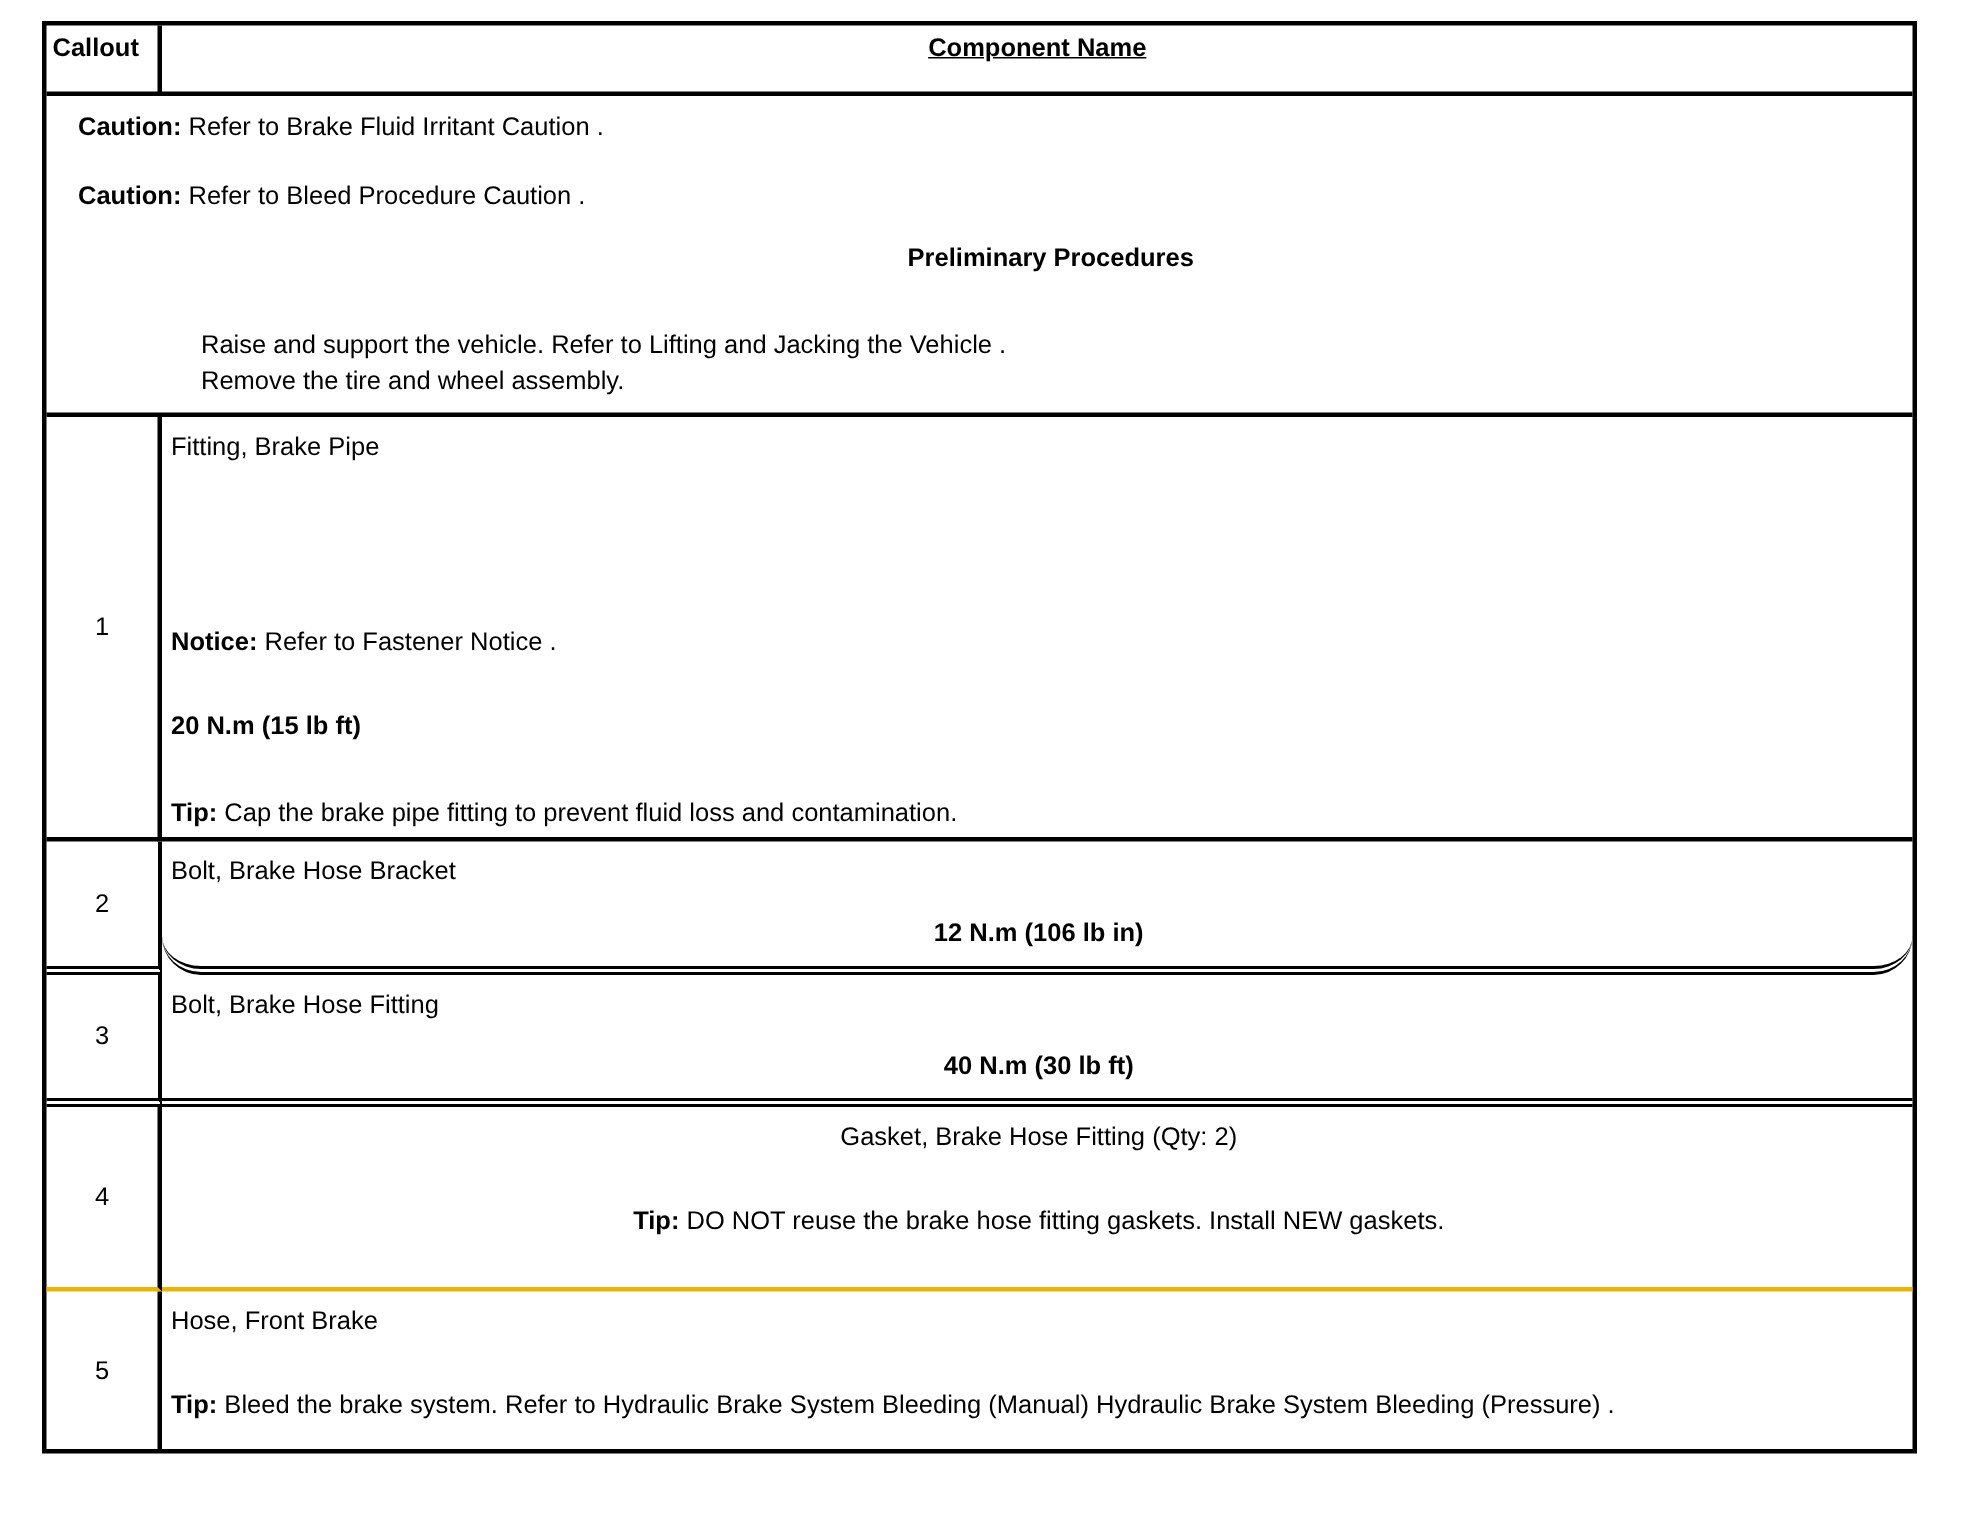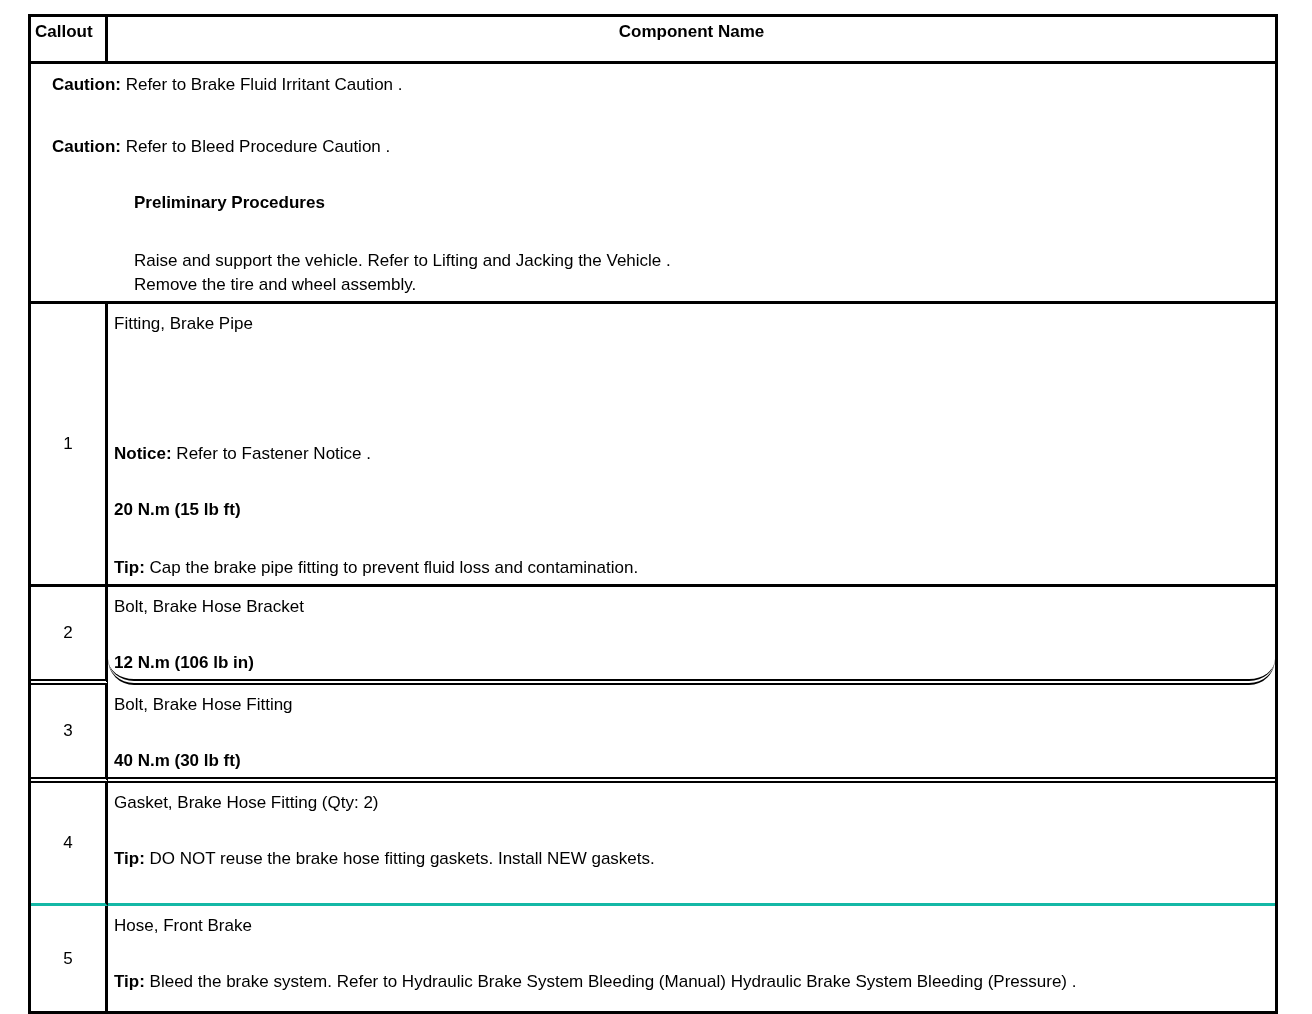--- a/index.html
+++ b/index.html
@@ -36,49 +36,50 @@
     text-align: left;
     font-weight: bold;
     padding: 3px 2px 2px 4px;
     height: 47px;
   }
   th.comp-h {
     border-bottom: 3px solid #000000;
     font-weight: bold;
     padding: 3px 2px 2px 2px;
     height: 18px;
+    text-decoration: underline;
   }
   td.prelim {
     border-bottom: 3px solid #000000;
     padding: 9px 8px 4px 21px;
     height: 214px;
   }
   td.callout {
     border-right: 3px solid #000000;
     text-align: center;
     vertical-align: middle;
   }
   td.comp {
     padding: 8px 4px 4px 6px;
   }
   tr.r1 td { border-bottom: 3px solid #000000; }
   tr.r1 td.comp { height: 224px; }
   tr.r2 td { border-bottom: 6px double #000000; }
   tr.r2 td.comp { height: 89px; border-radius: 26px; }
   tr.r3 td { border-bottom: 6px double #000000; }
   tr.r3 td.comp { height: 88px; }
-  tr.r4 td { border-bottom: 3px solid #14b8a6; }
+  tr.r4 td { border-bottom: 3px solid #eab308; text-align: center; }
   tr.r4 td.comp { height: 123px; }
   tr.r5 td { border-bottom: none; }
   tr.r5 td.comp { height: 105px; }
   p { margin: 0; }
   .bold { font-weight: bold; }
   .indent { margin-left: 82px; }
-  .mt22 { margin-top: 38px; }
-  .mt31 { margin-top: 32px; }
+  .mt22 { margin-top: 22px; }
+  .mt31 { margin-top: 17px; text-align: center; }
   .mt32 { margin-top: 32px; }
   .mt33 { margin-top: 34px; }
   .mt79 { margin-top: 106px; }
 </style>
 </head>
 <body>
 
 <div class="page">
   <table class="spec">
     <colgroup>

